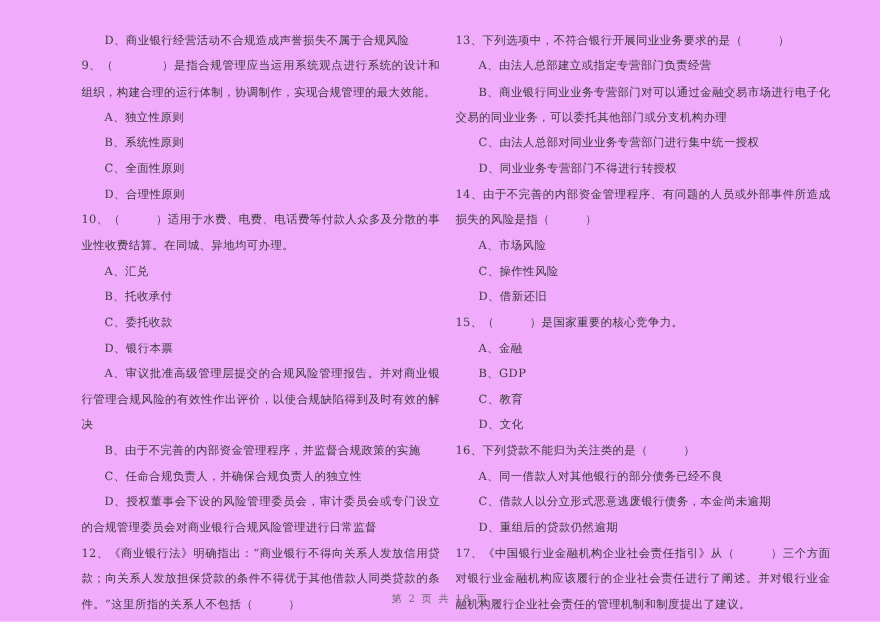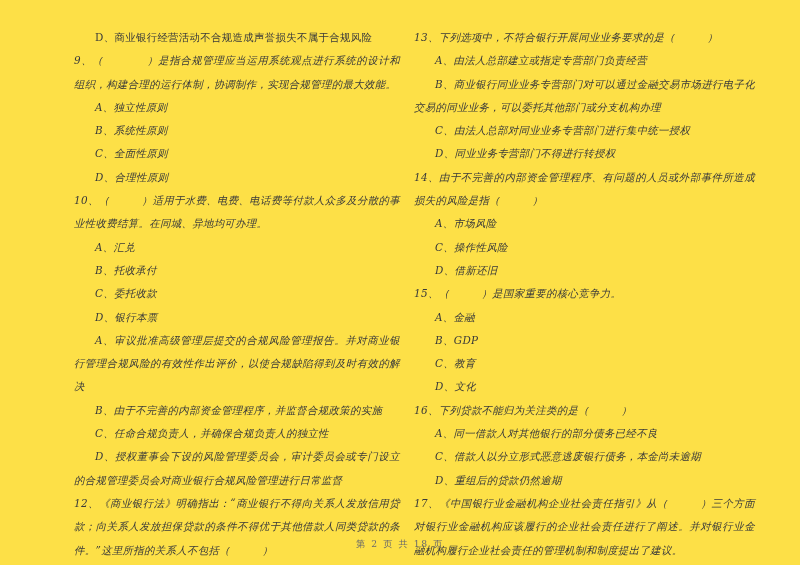--- a/index.html
+++ b/index.html
@@ -11,21 +11,21 @@
     width: 800px;
     height: 565px;
     position: relative;
     overflow: hidden;
     font-family: "DejaVu Serif", "Liberation Serif", serif;
     color: #2e2e2e;
   }
   .page {
     position: absolute;
     inset: 0;
-    background: #fde047;
+    background: #f0abfc;
     padding-left: 28px;
   }
   .columns {
     position: absolute;
     left: 0;
     top: 0;
     width: 800px;
     height: 520px;
     display: flex;
     gap: 0px;
@@ -36,21 +36,20 @@
   .col-left {
     width: 400px;
     padding: 26px 0px 0px 74px;
   }
   .col-right {
     width: 400px;
     padding: 26px 45px 0px 14px;
   }
   .q {
     margin: 0 0 0 0;
-    font-style: italic;
   }
   .q-stem {
     font-size: 10.4px;
     line-height: 23.3px;
     text-align: justify;
     text-justify: inter-ideograph;
     letter-spacing: 0.35px;
     margin: 0;
     color: #3a3a3a;
   }

